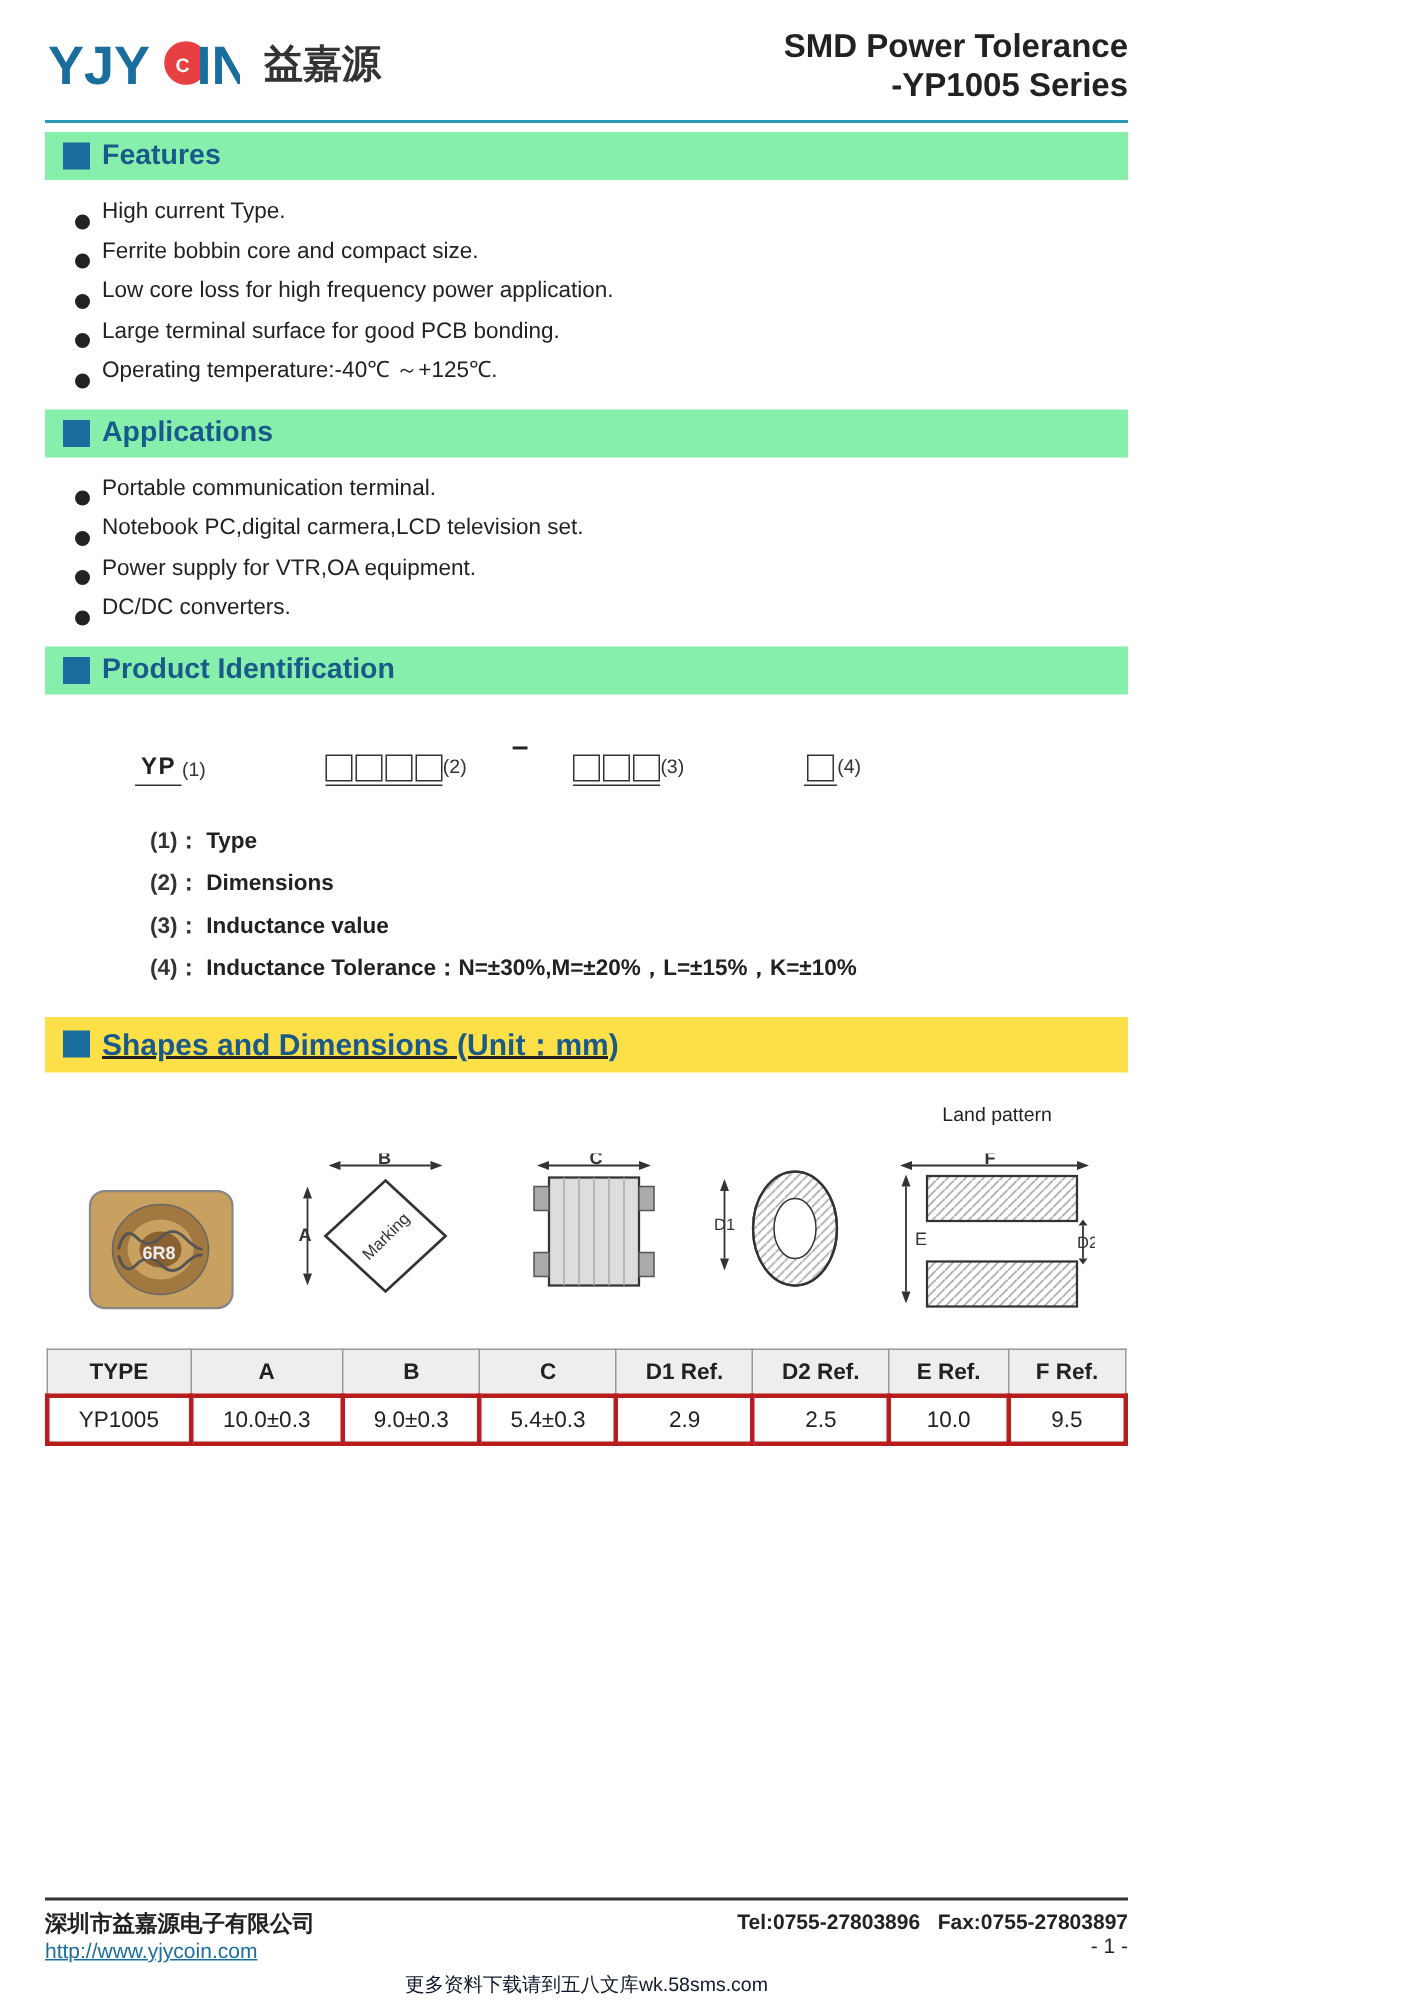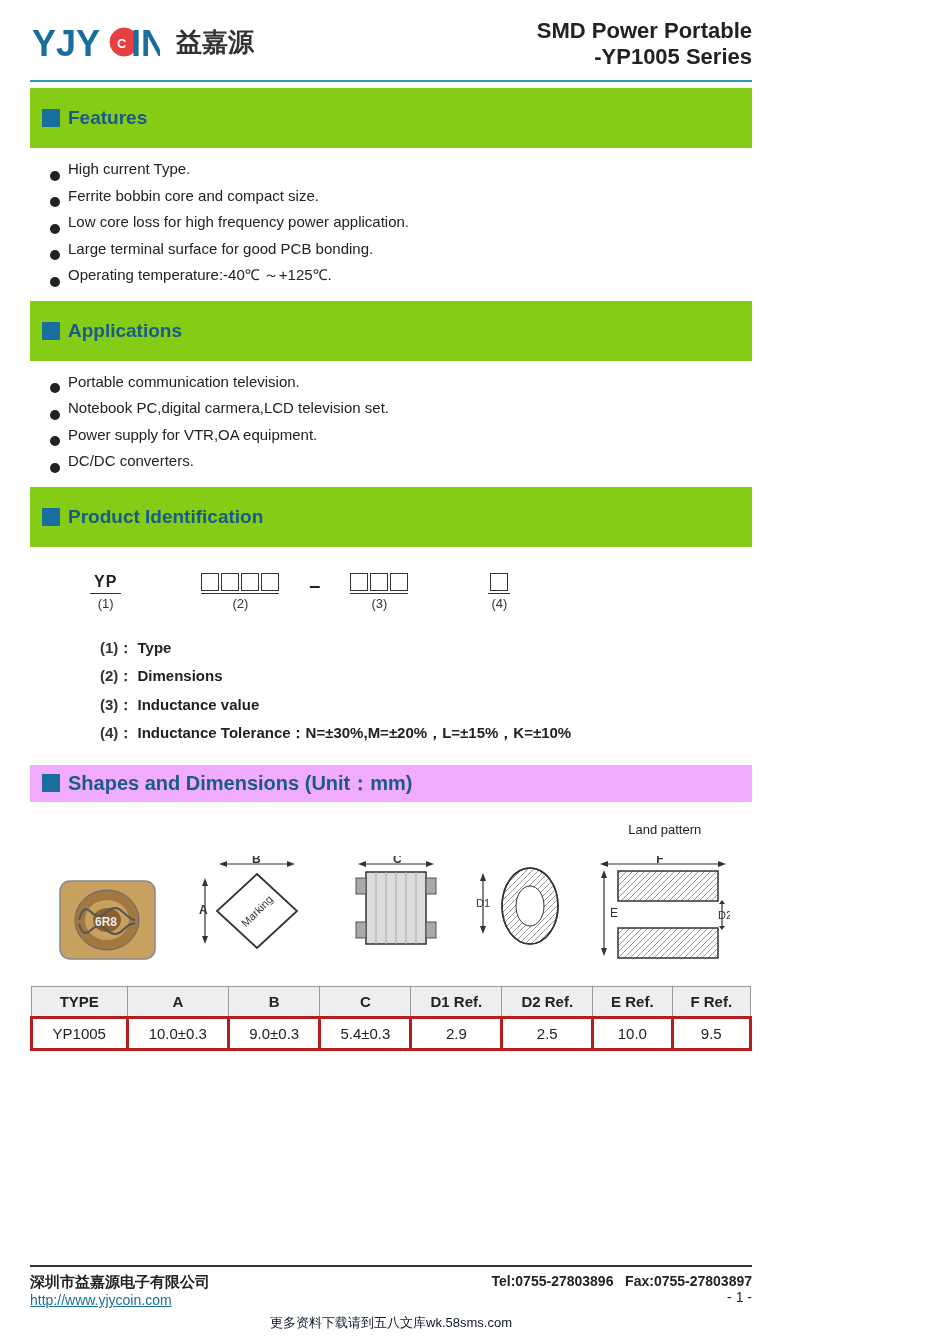--- a/index.html
+++ b/index.html
@@ -51,22 +51,22 @@
       font-weight: bold;
       color: #222;
     }
     .title-sub {
       font-size: 22px;
       font-weight: bold;
       color: #222;
     }
     
     .section-header {
-      background: #84cc16;
-      padding: 19px 12px;
+      background: #86efac;
+      padding: 5px 12px;
       display: flex;
       align-items: center;
       gap: 8px;
       margin-bottom: 6px;
       margin-top: 6px;
     }
     .section-icon {
       width: 18px;
       height: 18px;
       background: #1a6e9e;
@@ -103,22 +103,21 @@
     .product-id-diagram {
       padding: 18px 30px 10px 60px;
       display: flex;
       align-items: flex-end;
       gap: 30px;
       font-size: 15px;
       margin-bottom: 10px;
     }
     .pid-group {
       display: flex;
-      flex-direction: column;
-      align-items: center;
+      flex-direction: row;
     }
     .pid-label {
       font-size: 16px;
       font-weight: bold;
       letter-spacing: 1px;
     }
     .pid-boxes {
       display: flex;
       gap: 2px;
       margin-top: 2px;
@@ -147,27 +146,28 @@
     .pid-desc-item {
       margin-bottom: 6px;
       font-size: 15px;
       line-height: 1.5;
     }
     .pid-desc-item .pid-num-label {
       color: #333;
     }
     
     .shapes-header {
-      background: #f0abfc;
+      background: #fde047;
       padding: 5px 12px;
       display: flex;
       align-items: center;
       gap: 8px;
       margin-bottom: 10px;
       margin-top: 8px;
+      text-decoration: underline;
     }
     .shapes-title {
       font-size: 20px;
       font-weight: bold;
       color: #1a5a8a;
     }
     .shapes-diagrams {
       display: flex;
       align-items: flex-end;
       justify-content: space-around;
@@ -253,21 +253,21 @@
           <text x="2" y="38" font-size="36" font-weight="900" fill="#1a6e9e" font-family="Arial">YJY</text>
 
           <ellipse cx="94" cy="24" rx="14" ry="14" fill="#e84040" stroke="#e84040"></ellipse>
           <text x="87" y="30" font-size="13" font-weight="bold" fill="white" font-family="Arial">C</text>
           <text x="101" y="38" font-size="36" font-weight="900" fill="#1a6e9e" font-family="Arial">IN</text>
         </svg>
       </div>
       <div class="logo-text-cn">益嘉源</div>
     </div>
     <div class="title-area">
-      <div class="title-main">SMD Power Portable</div>
+      <div class="title-main">SMD Power Tolerance</div>
       <div class="title-sub">-YP1005 Series</div>
     </div>
   </div>
 
   <div class="section-header">
     <span class="section-icon"></span>
     <span class="section-title">Features</span>
   </div>
   <ul class="bullet-list">
     <li>
@@ -292,21 +292,21 @@
       </li>
   </ul>
 
   <div class="section-header">
     <span class="section-icon"></span>
     <span class="section-title">Applications</span>
   </div>
   <ul class="bullet-list">
     <li>
         <span class="bullet-dot"></span>
-        <span>Portable communication television.</span>
+        <span>Portable communication terminal.</span>
       </li>
     <li>
         <span class="bullet-dot"></span>
         <span>Notebook PC,digital carmera,LCD television set.</span>
       </li>
     <li>
         <span class="bullet-dot"></span>
         <span>Power supply for VTR,OA equipment.</span>
       </li>
     <li>

